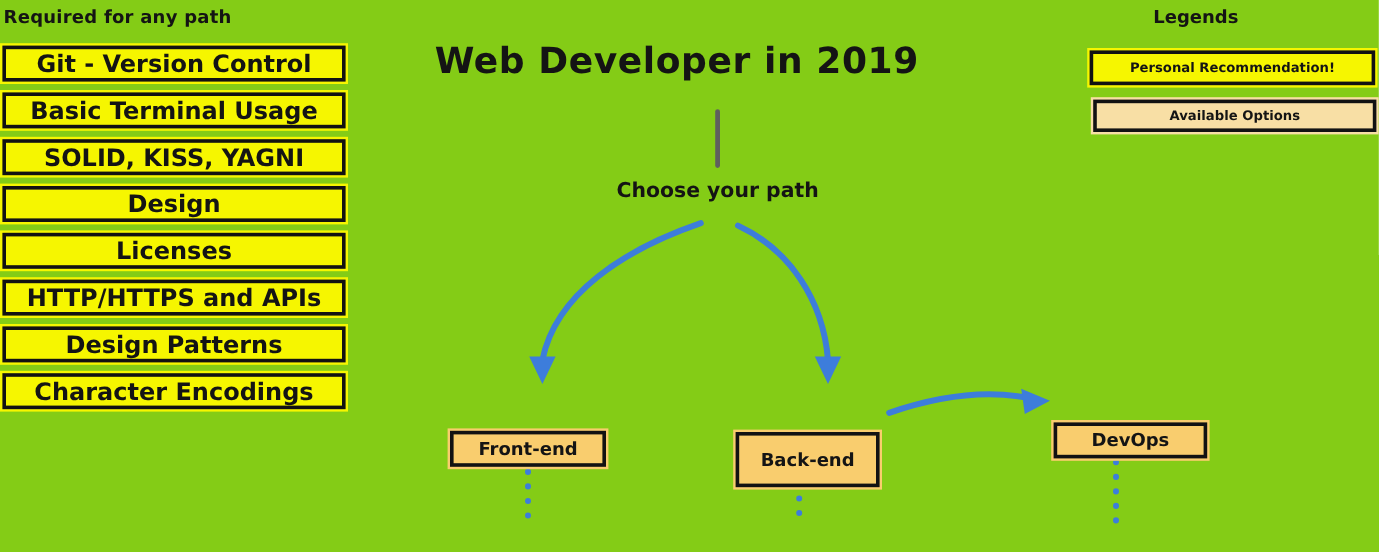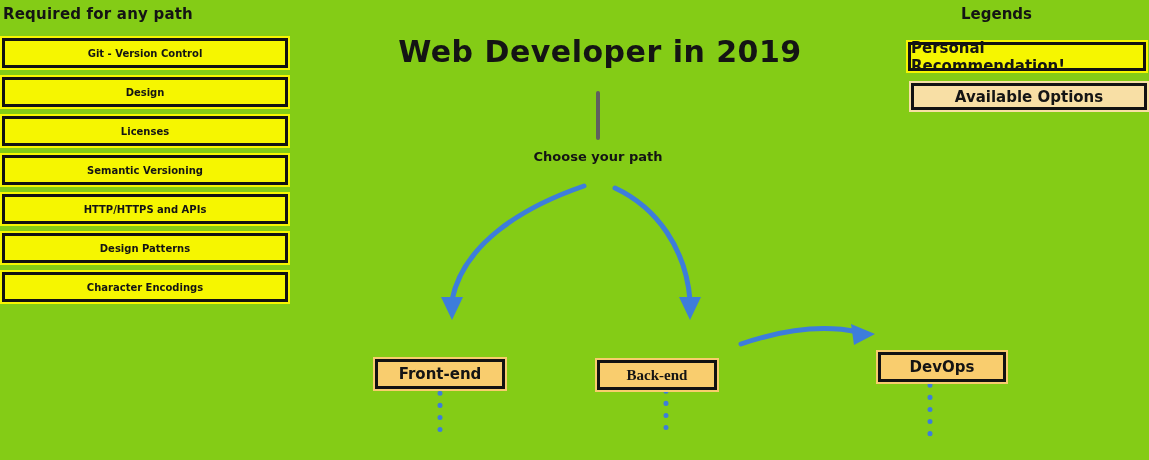--- a/index.html
+++ b/index.html
@@ -28,57 +28,57 @@
     position:absolute;left:2px;top:38px;width:286px;
     display:flex;flex-direction:column;gap:9px;
   }
   .req-box{
     box-sizing:border-box;
     height:30px;width:100%;
     background:var(--recommendation-yellow);
     border:3px solid var(--border-black);
     box-shadow:0 0 0 2px var(--recommendation-yellow);
     display:flex;align-items:center;justify-content:center;
-    font-size:10px;
+    font-size:20px;
   }
   
   #page-title{
     position:absolute;left:0;top:34px;width:1082px;
     text-align:center;
-    font-size:30px;letter-spacing:0.5px;margin-left:36px;
+    font-size:30px;letter-spacing:0.5px;
   }
   #page-title .title-inner{position:relative;left:23px;display:inline-block;}
   #choose-path-label{
     position:absolute;left:448px;top:149px;width:300px;
-    text-align:center;font-size:13px;
+    text-align:center;font-size:17px;
   }
   
   .path-box{
     position:absolute;box-sizing:border-box;
     background:var(--option-gold);
     border:3px solid var(--border-black);
     box-shadow:0 0 0 2px var(--option-gold);
     display:flex;align-items:center;justify-content:center;
     font-size:15px;
     margin-top:32px;
   }
   #path-frontend{left:375px;top:327px;width:130px;height:30px;}
-  #path-backend{left:597px;top:328px;width:120px;height:30px;font-family:Liberation Serif, serif;}
+  #path-backend{left:613px;top:328px;width:120px;height:46px;}
   #path-devops{left:878px;top:320px;width:128px;height:30px;}
   
   #legend-heading{
     position:absolute;left:932px;top:5px;
     font-size:15px;
     margin-left:29px;
   }
   .legend-box{
     position:absolute;box-sizing:border-box;
     border:3px solid var(--border-black);
     display:flex;align-items:center;justify-content:center;
-    font-size:15px;
+    font-size:11px;
   }
   #legend-recommendation{
     left:908px;top:42px;width:238px;height:29px;
     background:var(--recommendation-yellow);
     box-shadow:0 0 0 2px var(--recommendation-yellow);
   }
   #legend-available{
     left:911px;top:83px;width:236px;height:27px;
     background:var(--option-cream);
     box-shadow:0 0 0 2px var(--option-cream);
@@ -102,23 +102,24 @@
     <polygon class="arrow-head" points="875,334 851,324 854,345"></polygon>
 
     <path class="dotted-line" d="M440 369 L440 432"></path>
     <path class="dotted-line" d="M666 367 L666 439"></path>
     <path class="dotted-line" d="M930 361 L930 437"></path>
   </svg>
 
   <div id="required-heading">Required for any path</div>
   <div id="required-list">
       <div class="req-box">Git - Version Control</div>
+      <div class="req-box">Basic Terminal Usage</div>
+      <div class="req-box">SOLID, KISS, YAGNI</div>
       <div class="req-box">Design</div>
       <div class="req-box">Licenses</div>
-      <div class="req-box">Semantic Versioning</div>
       <div class="req-box">HTTP/HTTPS and APIs</div>
       <div class="req-box">Design Patterns</div>
       <div class="req-box">Character Encodings</div>
     </div>
 
   <div id="page-title"><span class="title-inner">Web Developer in 2019</span></div>
   <div id="choose-path-label">Choose your path</div>
 
   <div id="path-frontend" class="path-box">Front-end</div>
   <div id="path-backend" class="path-box">Back-end</div>

